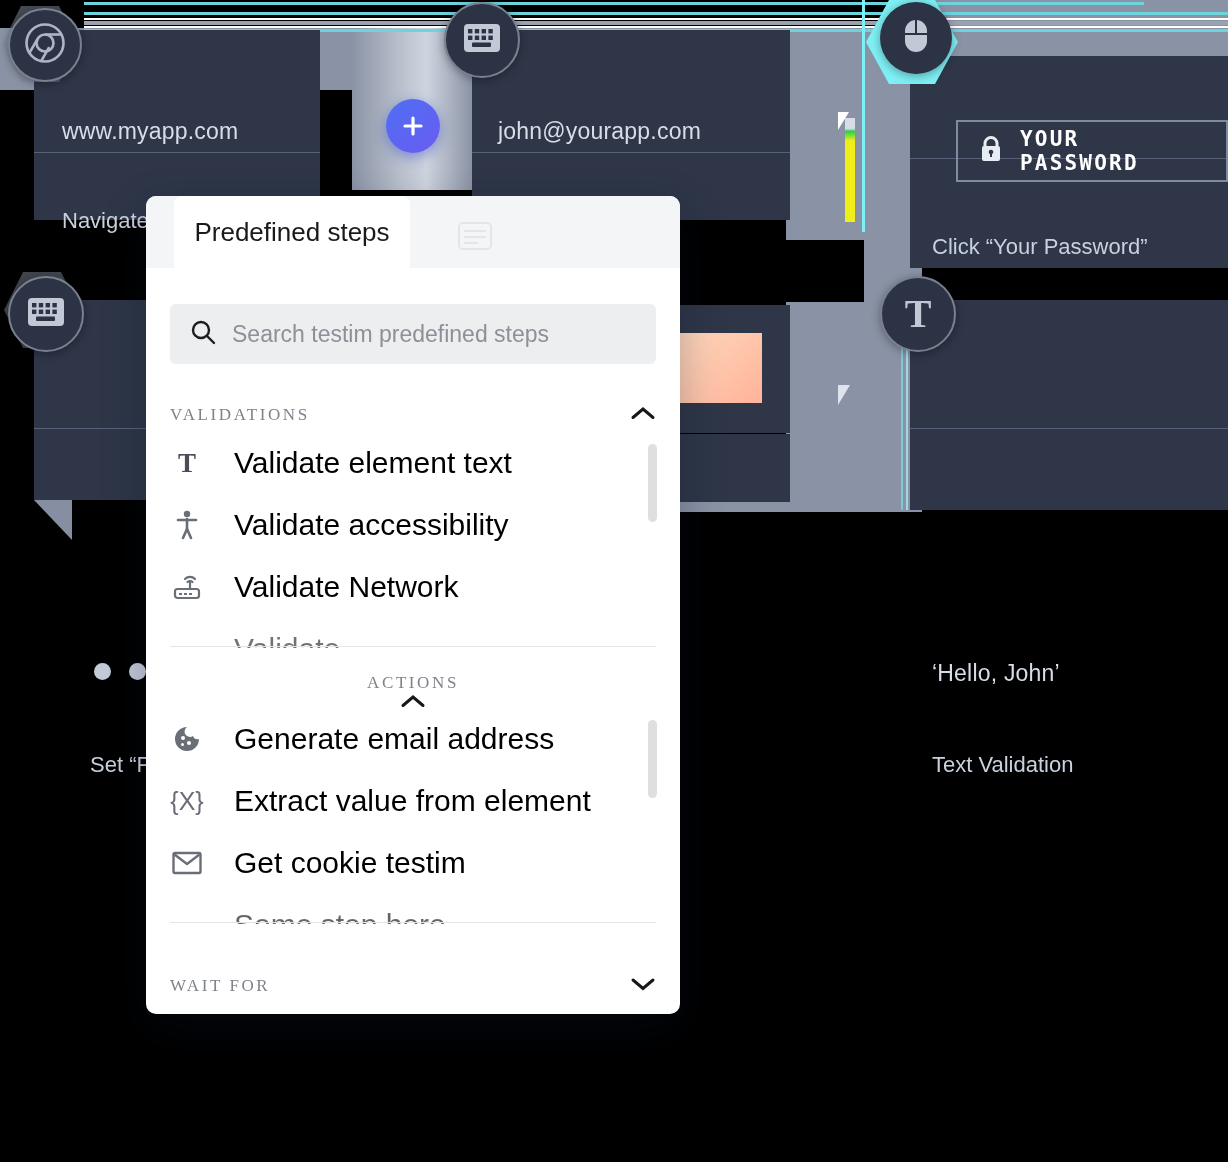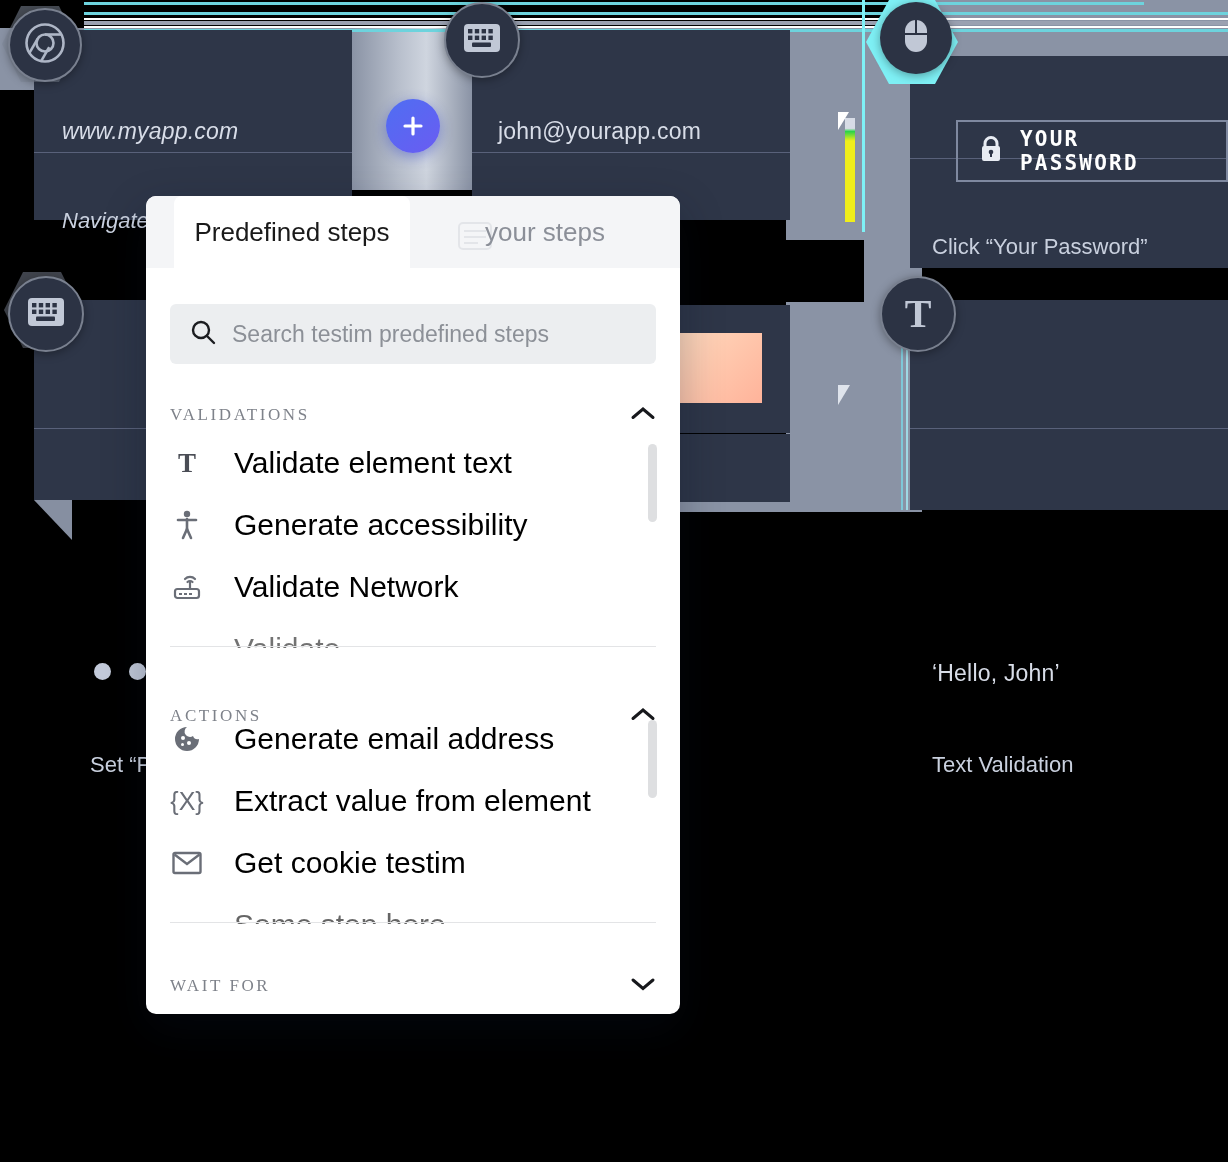--- a/index.html
+++ b/index.html
@@ -111,21 +111,21 @@
   <div style="position:absolute;left:906px;top:300px;width:2px;height:210px;background:#9fd8e4;"></div>
 
   <div style="position:absolute;left:845px;top:118px;width:10px;height:104px;
               background:linear-gradient(180deg,#d7dce6 0%,#d7dce6 10%,#2bd14a 13%,#f0ee1a 22%,#f0ee1a 100%);"></div>
 
   <div style="position:absolute;left:838px;top:112px;width:0;height:0;
               border-left:11px solid #ffffff;border-bottom:18px solid transparent;"></div>
   <div style="position:absolute;left:838px;top:385px;width:0;height:0;
               border-left:12px solid #dfe4ec;border-bottom:20px solid transparent;"></div>
 
-  <div class="card" style="left:34px;top:30px;width:318px;height:190px;font-style:italic;">
+  <div class="card" style="left:34px;top:30px;width:286px;height:190px;">
     <div class="card-sep" style="top:122px;"></div>
     <span class="card-url" style="left:28px;top:88px;">www.myapp.com</span>
     <span class="card-label" style="left:28px;top:178px;">Navigate</span>
   </div>
 
   <div class="card" style="left:472px;top:30px;width:318px;height:190px;">
     <div class="card-sep" style="top:122px;"></div>
     <span class="card-url" style="left:26px;top:88px;">john@yourapp.com</span>
     <span class="card-label" style="left:26px;top:178px;">Set “Email”</span>
   </div>
@@ -251,23 +251,20 @@
       </svg>
     </span>
   </div>
 
   <div id="panel">
 
     <div class="tabs">
       <div class="tab active">
         <span>Predefined steps</span>
       </div>
-      <div class="tab inactive">
-        <span>your steps</span>
-      </div>
       <div class="tabwm">
         <svg width="34" height="28" viewBox="0 0 34 28">
           <rect x="1" y="1" width="32" height="26" rx="4" fill="none" stroke="#9aa0ab" stroke-width="2"></rect>
           <path d="M6 9h22M6 15h22M6 21h14" stroke="#9aa0ab" stroke-width="2"></path>
         </svg>
       </div>
     </div>
 
     <div class="searchwrap">
       <span>
@@ -295,21 +292,21 @@
 
     <div class="row" style="top:298px;">
       <span class="ico">
         <svg width="24" height="30" viewBox="0 0 24 30">
           <circle cx="12" cy="4" r="3.2" fill="#6a6e77"></circle>
           <path d="M3 10h18" stroke="#6a6e77" stroke-width="2.6" stroke-linecap="round"></path>
           <path d="M12 9v11" stroke="#6a6e77" stroke-width="2.6" stroke-linecap="round"></path>
           <path d="M12 19l-4 9M12 19l4 9" stroke="#6a6e77" stroke-width="2.6" stroke-linecap="round"></path>
         </svg>
       </span>
-      <span class="lbl">Generate accessibility</span>
+      <span class="lbl">Validate accessibility</span>
     </div>
 
     <div class="row" style="top:360px;">
       <span class="ico">
         <svg width="30" height="28" viewBox="0 0 30 28">
           <rect x="3" y="16" width="24" height="9" rx="2.5" fill="none" stroke="#6a6e77" stroke-width="2.2"></rect>
           <g fill="#6a6e77">
               <rect x="7" y="20" width="3" height="2"></rect>
               <rect x="12" y="20" width="3" height="2"></rect>
               <rect x="17" y="20" width="3" height="2"></rect>
@@ -324,21 +321,21 @@
 
     <div class="row" style="top:422px;opacity:.55;">
       <span class="ico"></span>
       <span class="lbl">Validate</span>
     </div>
     <div class="clipmask" style="top:452px;height:28px;"></div>
     <div class="divider" style="top:450px;"></div>
 
     <div class="sbar" style="left:502px;top:248px;height:78px;"></div>
 
-    <div class="sect-head" style="top:503px;">
+    <div class="sect-head" style="top:477px;flex-direction:column;">
       <span class="t">ACTIONS</span>
       <span class="chev">
         <svg width="26" height="16" viewBox="0 0 26 16">
           <path d="M3 12.5 13 4l10 8.5" fill="none" stroke="#17181c" stroke-width="3" stroke-linecap="round"></path>
         </svg>
       </span>
     </div>
 
     <div class="row" style="top:512px;">
       <span class="ico">

